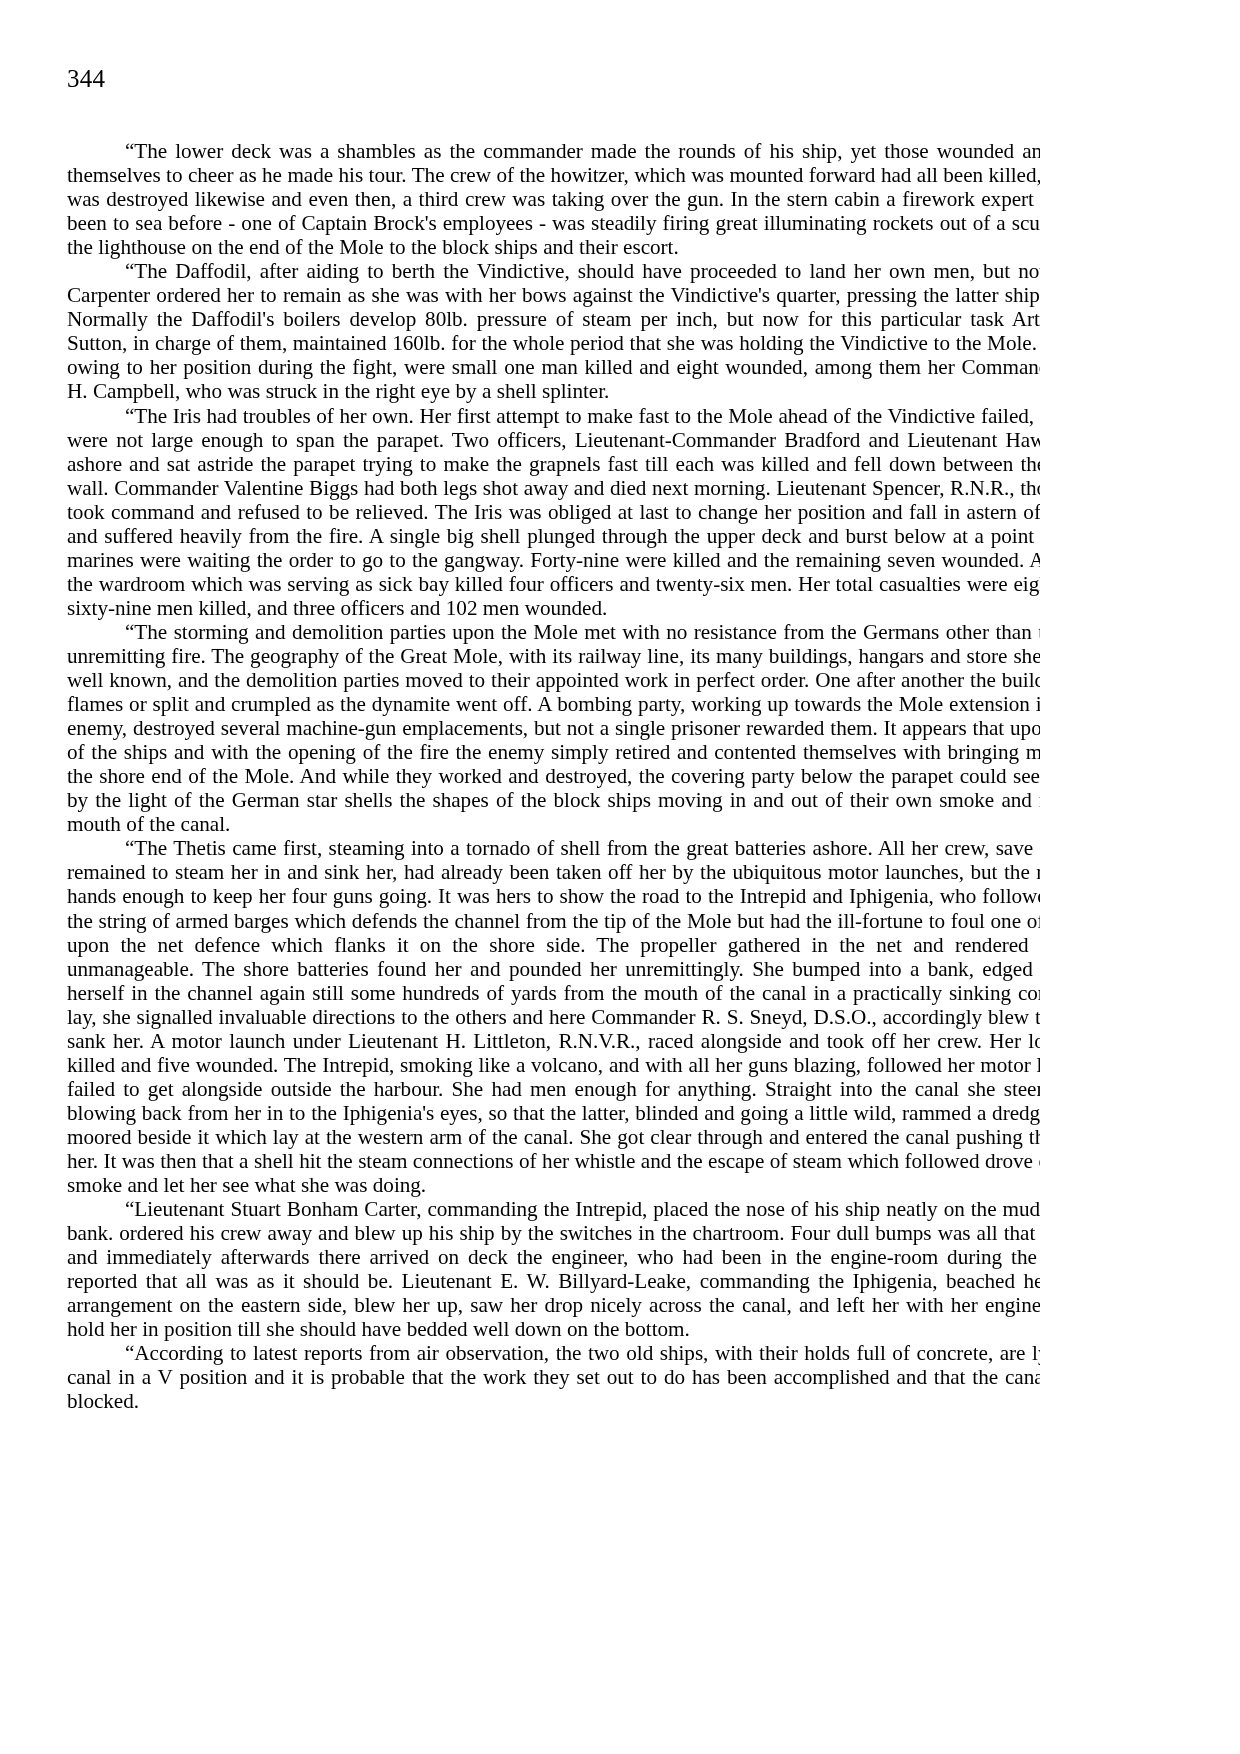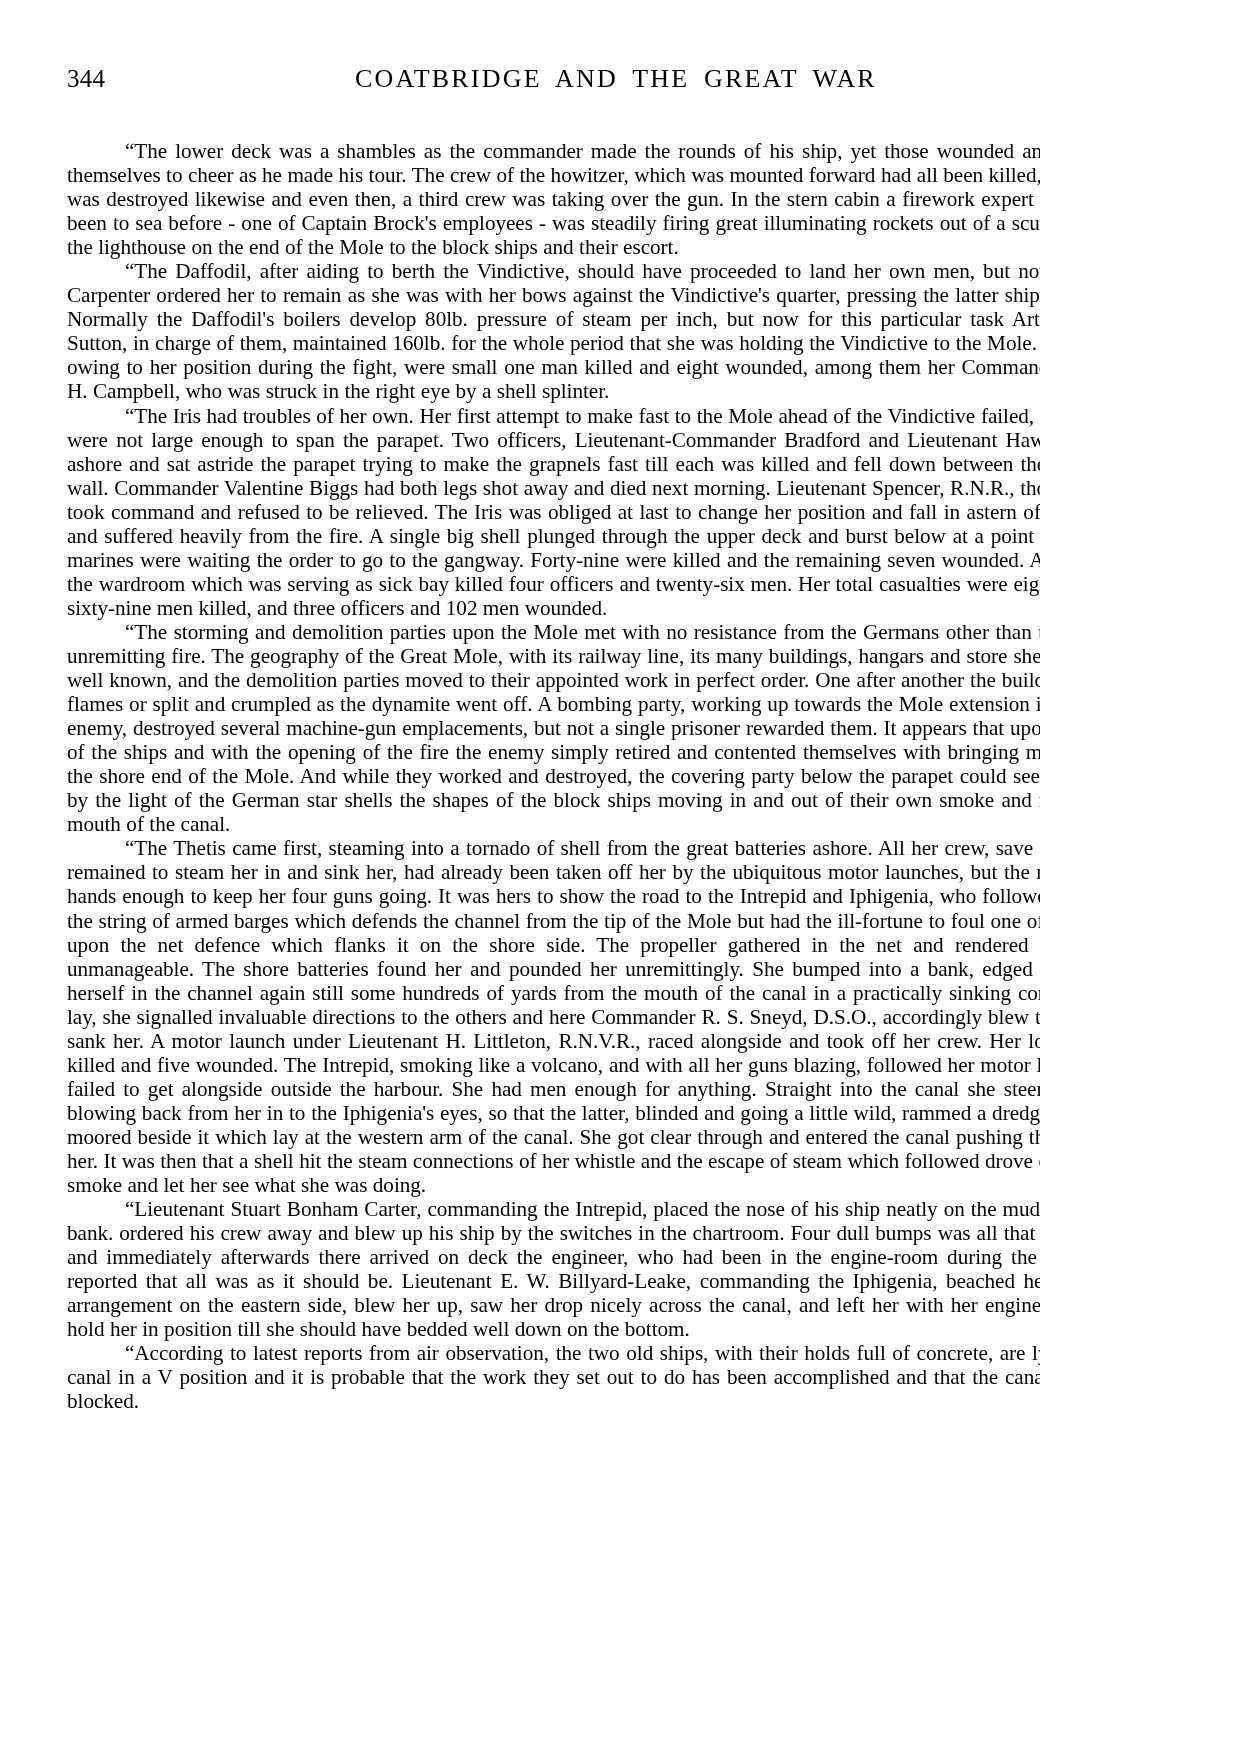--- a/index.html
+++ b/index.html
@@ -84,21 +84,20 @@
     text-align-last: left;
   }
 </style>
 </head>
 <body>
 
 <div class="page">
 
   <div class="running-head">
     <span class="folio">344</span>
-    <span class="head-title">COATBRIDGE AND THE GREAT WAR</span>
   </div>
 
   <div class="textblock">
     <p class="para">“The lower deck was a shambles as the commander made the rounds of his ship, yet those wounded and dying raised themselves to cheer as he made his tour.  The crew of the howitzer, which was mounted forward had all been killed, a second crew was destroyed likewise and even then, a third crew was taking over the gun.  In the stern cabin a firework expert who had never been to sea before - one of Captain Brock's employees - was steadily firing great illuminating rockets out of a scuttle to show up the lighthouse on the end of the Mole to the block ships and their escort.</p>
     <p class="para">“The Daffodil, after aiding to berth the Vindictive, should have proceeded to land her own men, but now Commander Carpenter ordered her to remain as she was with her bows against the Vindictive's quarter, pressing the latter ship into the Mole.  Normally the Daffodil's boilers develop 80lb. pressure of steam per inch, but now for this particular task Artificer-Engineer Sutton, in charge of them, maintained 160lb. for the whole period that she was holding the Vindictive to the Mole.  Her casualties, owing to her position during the fight, were small one man killed and eight wounded, among them her Commander, Lieutenant H. Campbell, who was struck in the right eye by a shell splinter.</p>
     <p class="para">“The Iris had troubles of her own.  Her first attempt to make fast to the Mole ahead of the Vindictive failed, as her grapnels were not large enough to span the parapet.  Two officers, Lieutenant-Commander Bradford and Lieutenant Hawkins, climbed, ashore and sat astride the parapet trying to make the grapnels fast till each was killed and fell down between the ships and the wall.  Commander Valentine Biggs had both legs shot away and died next morning.  Lieutenant Spencer, R.N.R., though wounded, took command and refused to be relieved.  The Iris was obliged at last to change her position and fall in astern of the Vindictive and suffered heavily from the fire.  A single big shell plunged through the upper deck and burst below at a point where fifty-six marines were waiting the order to go to the gangway.  Forty-nine were killed and the remaining seven wounded.  Another shell in the wardroom which was serving as sick bay killed four officers and twenty-six men.  Her total casualties were eight officers, and sixty-nine men killed, and three officers and 102 men wounded.</p>
     <p class="para">“The storming and demolition parties upon the Mole met with no resistance from the Germans other than the intense and unremitting fire.  The geography of the Great Mole, with its railway line, its many buildings, hangars and store sheds was already well known, and the demolition parties moved to their appointed work in perfect order.  One after another the buildings burst into flames or split and crumpled as the dynamite went off.  A bombing party, working up towards the Mole extension in search of the enemy, destroyed several machine-gun emplacements, but not a single prisoner rewarded them.  It appears that upon the approach of the ships and with the opening of the fire the enemy simply retired and contented themselves with bringing machine guns to the shore end of the Mole.  And while they worked and destroyed, the covering party below the parapet could see in the harbour by the light of the German star shells the shapes of the block ships moving in and out of their own smoke and making for the mouth of the canal.</p>
     <p class="para">“The Thetis came first, steaming into a tornado of shell from the great batteries ashore.  All her crew, save a remnant who remained to steam her in and sink her, had already been taken off her by the ubiquitous motor launches, but the remnant spared hands enough to keep her four guns going.  It was hers to show the road to the Intrepid and Iphigenia, who followed.  She cleared the string of armed barges which defends the channel from the tip of the Mole but had the ill-fortune to foul one of her propellers upon the net defence which flanks it on the shore side.  The propeller gathered in the net and rendered her practically unmanageable.  The shore batteries found her and pounded her unremittingly.  She bumped into a bank, edged off, and found herself in the channel again still some hundreds of yards from the mouth of the canal in a practically sinking condition.  As she lay, she signalled invaluable directions to the others and here Commander R. S. Sneyd, D.S.O., accordingly blew the charges and sank her.  A motor launch under Lieutenant H. Littleton, R.N.V.R., raced alongside and took off her crew.  Her losses were five killed and five wounded.  The Intrepid, smoking like a volcano, and with all her guns blazing, followed her motor launch, but had failed to get alongside outside the harbour. She had men enough for anything.  Straight into the canal she steered, her smoke blowing back from her in to the Iphigenia's eyes, so that the latter, blinded and going a little wild, rammed a dredger with a barge moored beside it which lay at the western arm of the canal.  She got clear through and entered the canal pushing the barge before her. It was then that a shell hit the steam connections of her whistle and the escape of steam which followed drove off some of the smoke and let her see what she was doing.</p>
     <p class="para">“Lieutenant Stuart Bonham Carter, commanding the Intrepid, placed the nose of his ship neatly on the mud of the western bank. ordered his crew away and blew up his ship by the switches in the chartroom.  Four dull bumps was all that could be heard and immediately afterwards there arrived on deck the engineer, who had been in the engine-room during the explosion and reported that all was as it should be.  Lieutenant E. W. Billyard-Leake, commanding the Iphigenia, beached her according to arrangement on the eastern side, blew her up, saw her drop nicely across the canal, and left her with her engines still going to hold her in position till she should have bedded well down on the bottom.</p>
     <p class="para">“According to latest reports from air observation, the two old ships, with their holds full of concrete, are lying across the canal in a V position and it is probable that the work they set out to do has been accomplished and that the canal is effectively blocked.</p>

